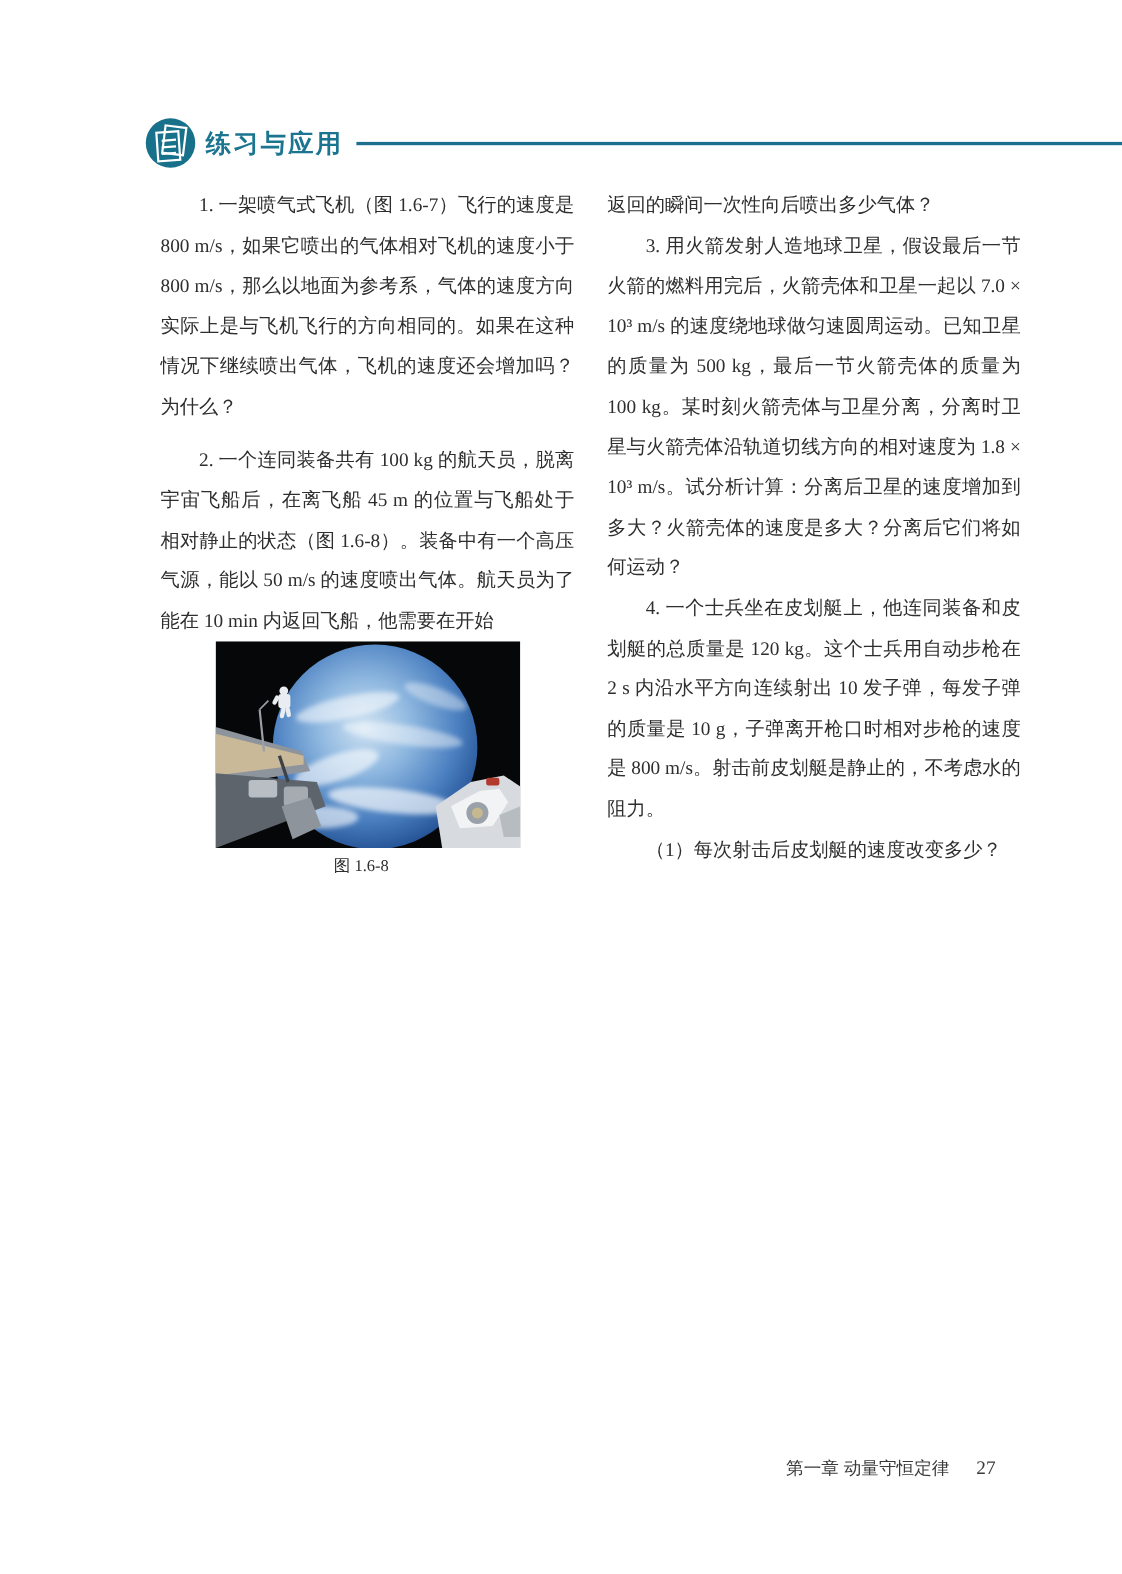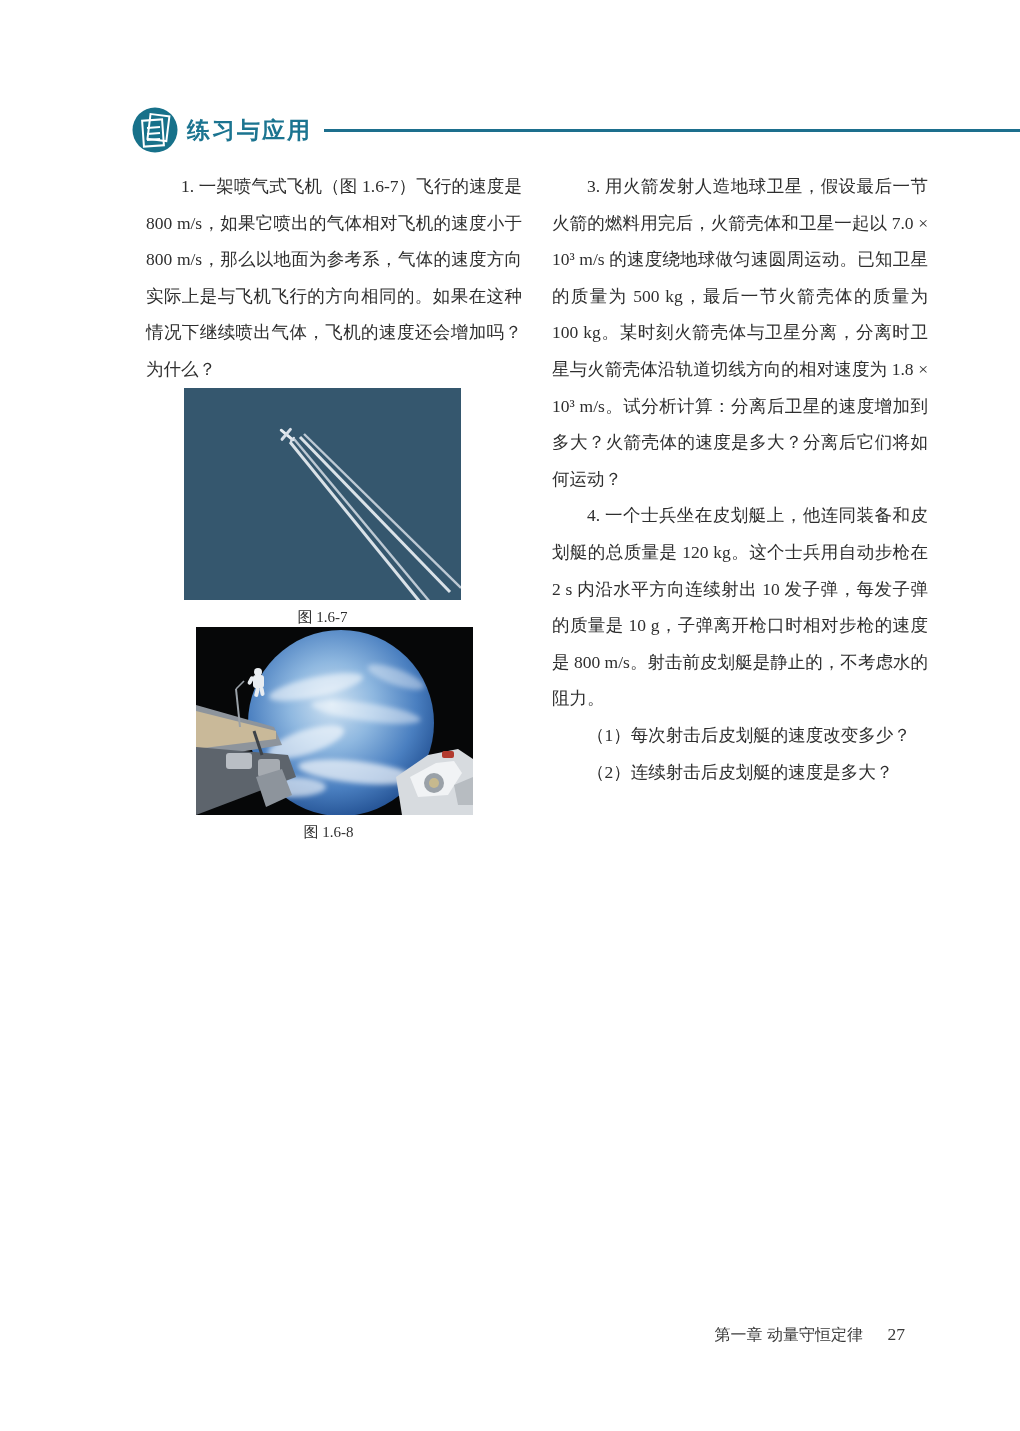--- a/index.html
+++ b/index.html
@@ -76,38 +76,22 @@
     </span>
     <span class="header-title">练习与应用</span>
     <span class="header-rule"></span>
   </div>
 
   <div class="content">
 
     <div class="col">
       <p class="para">1. 一架喷气式飞机（图 1.6-7）飞行的速度是 800 m/s，如果它喷出的气体相对飞机的速度小于 800 m/s，那么以地面为参考系，气体的速度方向实际上是与飞机飞行的方向相同的。如果在这种情况下继续喷出气体，飞机的速度还会增加吗？为什么？</p>
 
-      <div class="figure">
-        <svg viewBox="0 0 277 212" width="277" height="212">
-          <rect width="277" height="212" fill="#35576e"></rect>
 
-          <line x1="106" y1="54" x2="236" y2="214" stroke="#e9eef3" stroke-width="3" opacity="0.92"></line>
-          <line x1="110" y1="51" x2="246" y2="214" stroke="#dfe6ee" stroke-width="2.4" opacity="0.8"></line>
-          <line x1="116" y1="49" x2="266" y2="204" stroke="#e9eef3" stroke-width="3" opacity="0.92"></line>
-          <line x1="120" y1="46" x2="277" y2="200" stroke="#dfe6ee" stroke-width="2.4" opacity="0.8"></line>
-
-          <g transform="translate(103,47) rotate(40)">
-            <rect x="-9" y="-1.4" width="18" height="2.8" rx="1.4" fill="#e7ecf1"></rect>
-            <rect x="-2.5" y="-8" width="3" height="16" rx="1.5" fill="#d7dfe8"></rect>
-            <rect x="6" y="-3.4" width="2.2" height="6.8" rx="1.1" fill="#d7dfe8"></rect>
-          </g>
-        </svg>
-        <div class="fig-caption">图 1.6-7</div>
-      </div>
-
+      <p class="para q2-para">2. 一个连同装备共有 100 kg 的航天员，脱离宇宙飞船后，在离飞船 45 m 的位置与飞船处于相对静止的状态（图 1.6-8）。装备中有一个高压气源，能以 50 m/s 的速度喷出气体。航天员为了能在 10 min 内返回飞船，他需要在开始</p>
 
       <div class="figure fig2-wrap">
         <svg viewBox="0 0 277 188" width="277" height="188">
           <defs>
             <radialGradient id="earthGrad" cx="45%" cy="40%" r="65%">
               <stop offset="0%" stop-color="#cfe2f2"></stop>
               <stop offset="35%" stop-color="#8fb8e0"></stop>
               <stop offset="70%" stop-color="#4a7fc0"></stop>
               <stop offset="100%" stop-color="#1d4a8c"></stop>
             </radialGradient>
@@ -157,24 +141,24 @@
             <circle cx="238" cy="156" r="5" fill="#c7b98e"></circle>
             <rect x="246" y="124" width="12" height="7" rx="2" fill="#b23a2e"></rect>
             <polygon points="258,158 277,150 277,178 262,178" fill="#b7bcc1"></polygon>
           </g>
         </svg>
         <div class="fig-caption">图 1.6-8</div>
       </div>
     </div>
 
     <div class="col">
+      <p class="para-cont">返回的瞬间一次性向后喷出多少气体？</p>
       <p class="para">3. 用火箭发射人造地球卫星，假设最后一节火箭的燃料用完后，火箭壳体和卫星一起以 7.0 × 10³ m/s 的速度绕地球做匀速圆周运动。已知卫星的质量为 500 kg，最后一节火箭壳体的质量为 100 kg。某时刻火箭壳体与卫星分离，分离时卫星与火箭壳体沿轨道切线方向的相对速度为 1.8 × 10³ m/s。试分析计算：分离后卫星的速度增加到多大？火箭壳体的速度是多大？分离后它们将如何运动？</p>
       <p class="para">4. 一个士兵坐在皮划艇上，他连同装备和皮划艇的总质量是 120 kg。这个士兵用自动步枪在 2 s 内沿水平方向连续射出 10 发子弹，每发子弹的质量是 10 g，子弹离开枪口时相对步枪的速度是 800 m/s。射击前皮划艇是静止的，不考虑水的阻力。</p>
       <p class="sub">（1）每次射击后皮划艇的速度改变多少？</p>
-      <p class="sub">（2）连续射击后皮划艇的速度是多大？</p>
     </div>
   </div>
 
   <div class="footer">
     <span>第一章  动量守恒定律</span>
     <span class="pageno">27</span>
   </div>
 
 </div>
 

